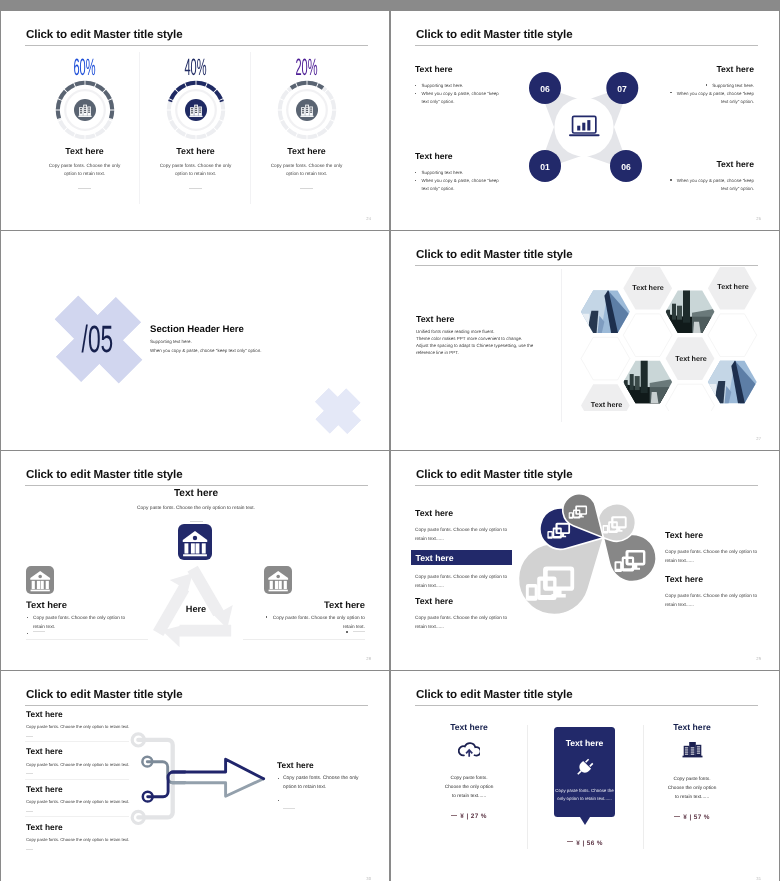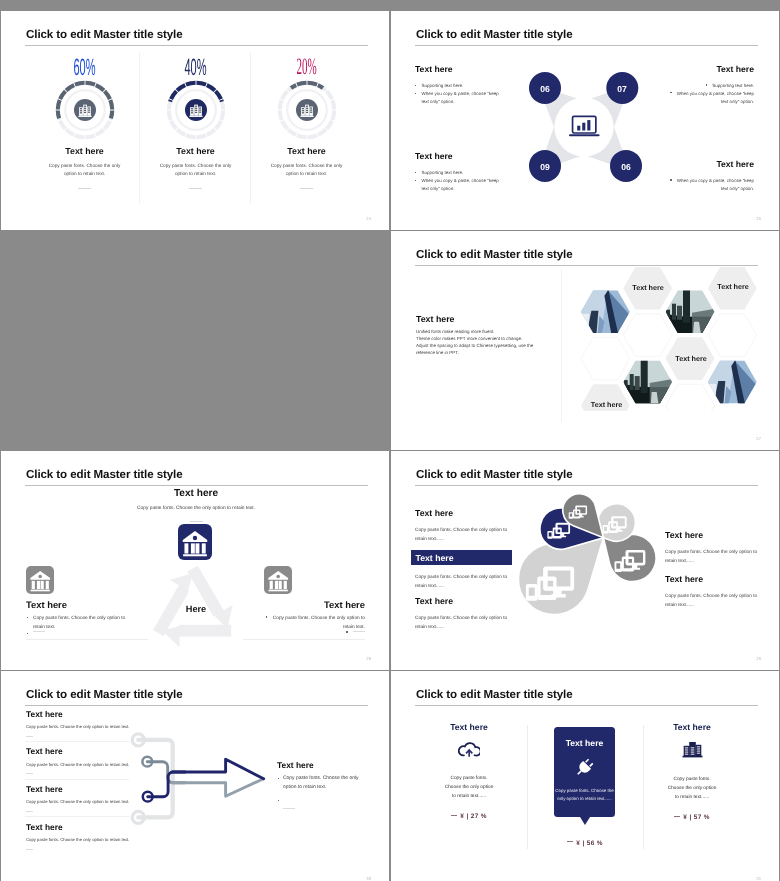--- a/index.html
+++ b/index.html
@@ -18,21 +18,21 @@
   .ttl{position:absolute;left:25px;top:17px;font-size:11.6px;font-weight:bold;
        color:#121212;letter-spacing:-0.1px;white-space:nowrap;}
   .trule{position:absolute;left:24px;top:34px;width:343px;height:1px;background:#bdbdbd;}
   .pgnum{position:absolute;right:18px;bottom:9px;font-size:4.2px;color:#b9b9b9;}
 
   
   .col-div{position:absolute;top:41px;width:1px;height:152px;background:#f2f2f4;}
   .dcol{position:absolute;top:44px;width:111px;}
   .dpct{position:absolute;left:0;top:0;width:111px;text-align:center;font-size:23.5px;font-weight:300;height:24px;line-height:24px;}
   .dpct span{display:inline-block;transform:scaleX(0.47);transform-origin:center;}
-  .dpct-gray{color:#1d4ed8;} .dpct-navy{color:#1f2a63;} .dpct-light{color:#be185d;font-family:Liberation Serif, serif;}
+  .dpct-gray{color:#1d4ed8;} .dpct-navy{color:#1f2a63;} .dpct-light{color:#4c1d95;}
   .donut{display:block;margin:24px auto 0 auto;}
   .dhead{text-align:center;font-size:8.8px;font-weight:bold;color:#141414;margin-top:5px;}
   .dbody{text-align:center;font-size:4.7px;color:#444;margin-top:6px;line-height:8px;
          padding:0 16px;}
   .dash{width:13px;height:1px;background:#d6d6d6;margin:10px auto 0 auto;}
 
   
   .s2diag{position:absolute;left:127px;top:50px;}
   .s2n{position:absolute;width:40px;text-align:center;color:#fff;font-size:8.6px;font-weight:bold;}
   .n1{left:134px;top:73px;} .n2{left:211px;top:73px;}
@@ -328,21 +328,21 @@
         <path d="M20 24 L66 40 L112 24 L96 66 L112 110 L66 94 L20 110 L36 66 Z"></path>
       </g>
       <circle cx="66" cy="66" r="29.6" fill="#ffffff"></circle>
       <circle cx="27" cy="27" r="16" fill="#22296a"></circle>
       <circle cx="104.3" cy="27" r="16" fill="#22296a"></circle>
       <circle cx="27" cy="104.9" r="16" fill="#22296a"></circle>
       <circle cx="108" cy="104.9" r="16" fill="#22296a"></circle>
     </svg>
     <div class="s2n n1">06</div>
     <div class="s2n n2">07</div>
-    <div class="s2n n3">09</div>
+    <div class="s2n n3">01</div>
     <div class="s2n n4">06</div>
 
     <svg class="s2icon" width="30.6" height="22.5" viewBox="0 0 61.2 45">
       <rect x="7.1" y="2.6" width="46.6" height="33.4" rx="2.8" fill="none" stroke="#22296a" stroke-width="3.4"></rect>
       <g fill="#22296a">
         <rect x="16.4" y="21.4" width="6.2" height="9.6"></rect>
         <rect x="26.5" y="15.4" width="6.2" height="15.6"></rect>
         <rect x="36.6" y="10.2" width="6.2" height="20.8"></rect>
       </g>
       <rect x="0" y="38.4" width="61.2" height="4.3" rx="2.1" fill="#22296a"></rect>
@@ -363,20 +363,28 @@
       <div class="s2li"><i class="bu"></i><span>Supporting text here.</span></div>
       <div class="s2li"><i class="bu"></i><span>When you copy &amp; paste, choose "keep text only" option.</span></div>
     </div>
     <div class="s2b b4 r">
       <div class="s2h">Text here</div>
       <div class="s2li"><i class="bu"></i><span>When you copy &amp; paste, choose "keep text only" option.</span></div>
     </div>
     <div class="pgnum">25</div>
   </div>
 
+  <div class="slide s3">
+    <div class="xshape xbig"></div>
+    <div class="xshape xsmall"></div>
+    <div class="s3num"><span>/05</span></div>
+    <div class="s3h">Section Header Here</div>
+    <div class="s3s1">Supporting text here.</div>
+    <div class="s3s2">When you copy &amp; paste, choose "keep text only" option.</div>
+  </div>
 
   <div class="slide s4">
     <div class="ttl">Click to edit Master title style</div>
     <div class="trule"></div>
     <div class="s4div"></div>
     <div class="s4h">Text here</div>
     <div class="s4body">
       <div>Unified fonts make reading more fluent.</div>
         <div>Theme color makes PPT more convenient to change.</div>
       <div>Adjust the spacing to adapt to Chinese typesetting, use the</div>

